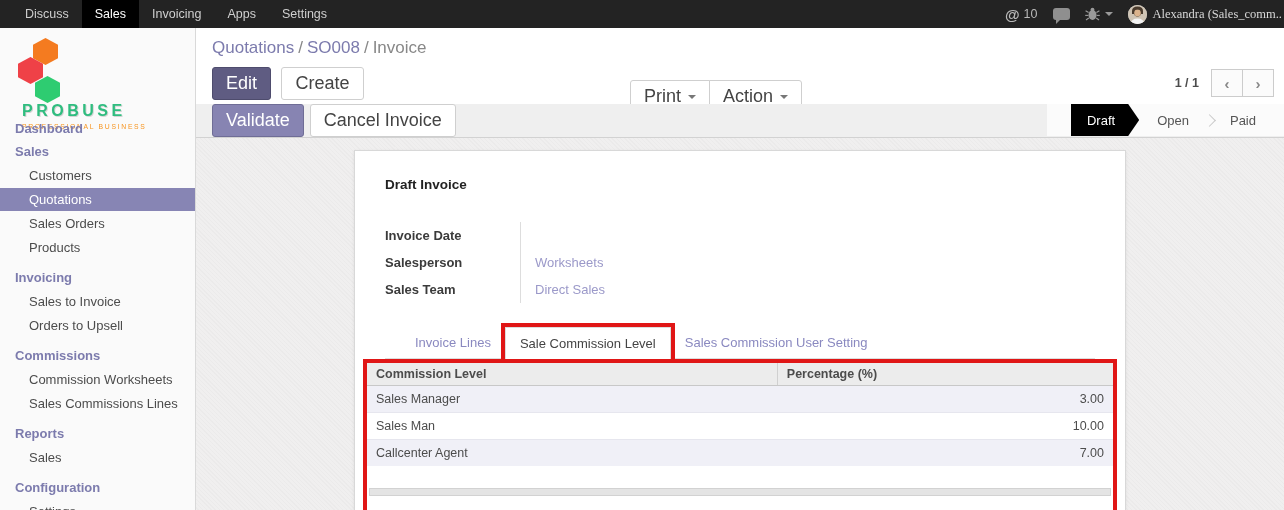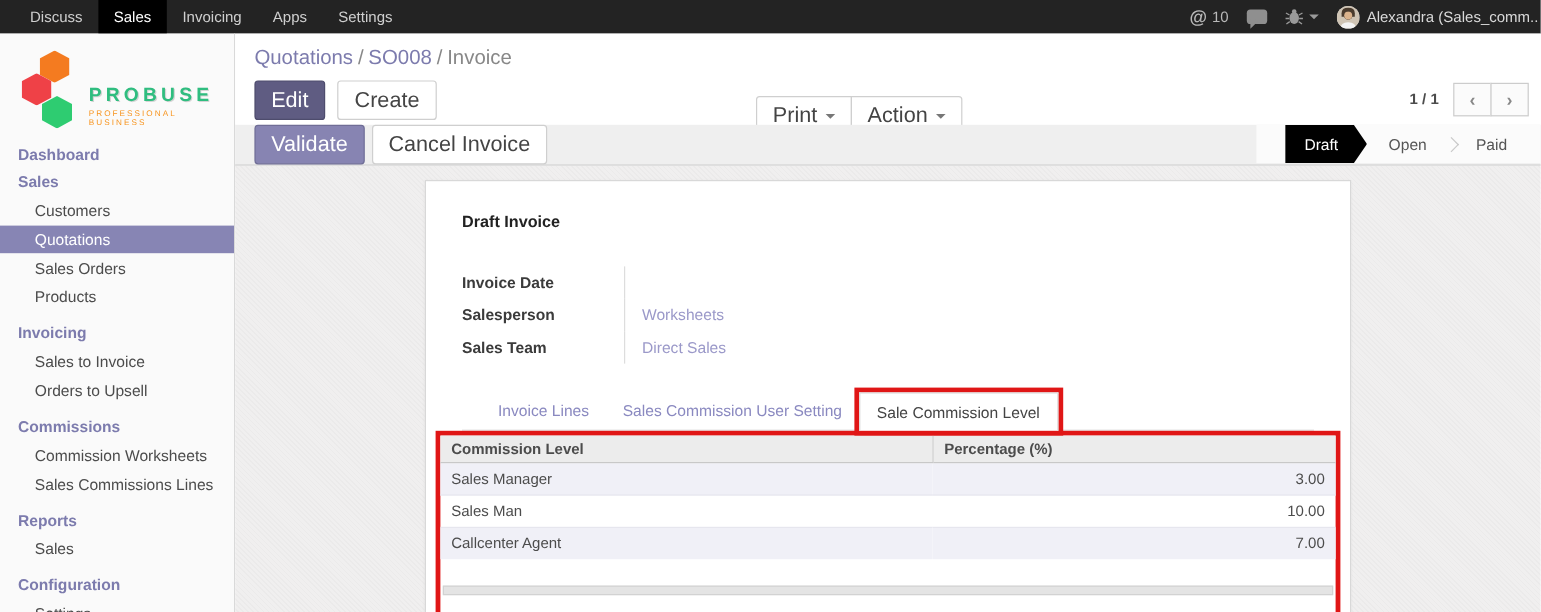--- a/index.html
+++ b/index.html
@@ -18,29 +18,29 @@
   .chat-bubble { position:relative; width:17px; height:12px; background:#8f8f8f; border-radius:3px;
     display:inline-block; cursor:pointer; }
   .chat-bubble::after { content:""; position:absolute; left:3px; bottom:-4px;
     border:4px solid transparent; border-top-color:#8f8f8f; border-left-color:#8f8f8f; }
   .debug-wrap { display:flex; align-items:center; gap:5px; cursor:pointer; }
   .caret-down { width:0; height:0; border:4px solid transparent; border-top-color:#9a9a9a;
     margin-top:4px; display:inline-block; }
   .user-wrap { display:flex; align-items:center; gap:6px; cursor:pointer; overflow:hidden; }
   .avatar { width:19px; height:19px; border-radius:50%; overflow:hidden; flex:0 0 auto;
     background:#ccc; }
-  .user-name { color:#d9d9d9; white-space:nowrap; }
+  .user-name { color:#d9d9d9; white-space:nowrap;font-family:Liberation Serif, serif; }
 
   
   .main { display:flex; height:482px; }
 
   
   .sidebar { width:196px; background:#fafafa; border-right:1px solid #d9d9d9; flex:0 0 auto;
     font-size:13px; }
-  .logo-box { padding:10px 6px 4px 18px; height:82px; display:flex; align-items:flex-end; cursor:default; }
+  .logo-box { padding:10px 6px 4px 18px; height:82px; display:flex; align-items:flex-start; cursor:default;flex-direction:column; }
   .hexes { position:relative; width:52px; height:64px; flex:0 0 auto; }
   .hex { position:absolute; width:25px; height:27px;
     clip-path:polygon(50% 0,100% 25%,100% 75%,50% 100%,0 75%,0 25%); }
   .hex.orange { background:#f47b20; left:15px; top:0; }
   .hex.pink   { background:#ef4147; left:0;  top:19px; }
   .hex.green  { background:#2ecc71; left:17px; top:38px; }
   .brand { margin-left:4px; }
   .brand-name { color:#2fbd7f; font-weight:bold; font-size:16px; letter-spacing:3.5px;
     text-shadow:1px 1px 0 rgba(0,0,0,0.15); }
   .brand-tag { color:#f7941e; font-size:6.8px; letter-spacing:1.7px; margin-top:3px; }
@@ -264,22 +264,22 @@
               <div class="frow">
                 <div class="flabel">Sales Team</div>
                 <div class="fvalue">Direct Sales</div>
               </div>
             </div>
           </div>
 
           <div class="notebook">
             <div class="tabs">
               <div class="tab">Invoice Lines</div>
+              <div class="tab active">Sale Commission Level</div>
               <div class="tab">Sales Commission User Setting</div>
-              <div class="tab active">Sale Commission Level</div>
             </div>
           </div>
         </div>
 
         <div class="annotated-table">
           <table class="o-list">
             <thead>
               <tr>
                 <th class="col-level">Commission Level</th>
                 <th class="col-pct">Percentage (%)</th>

